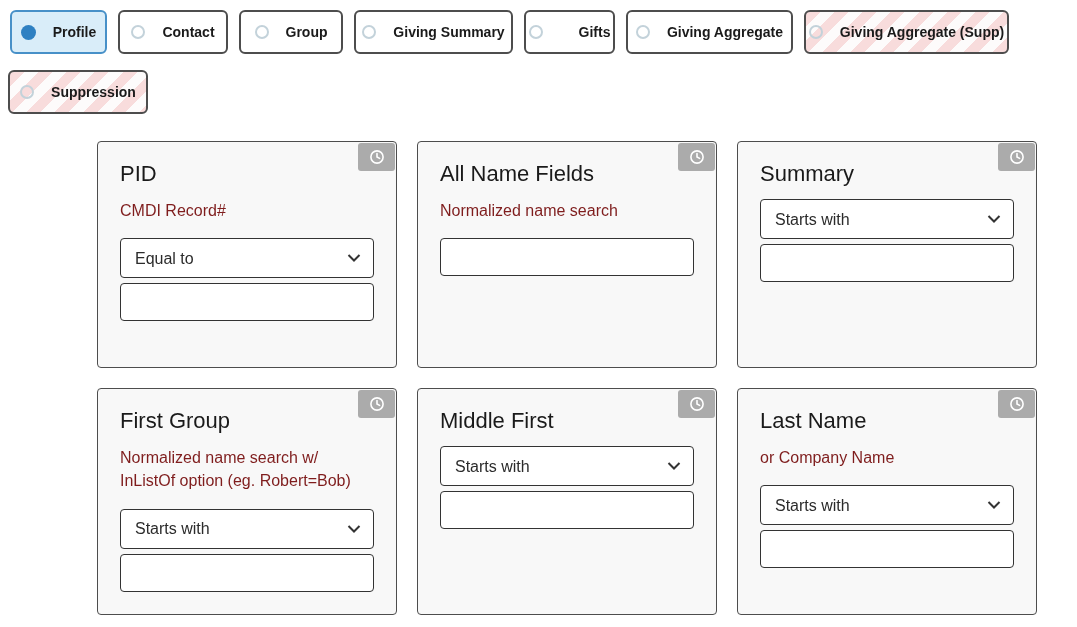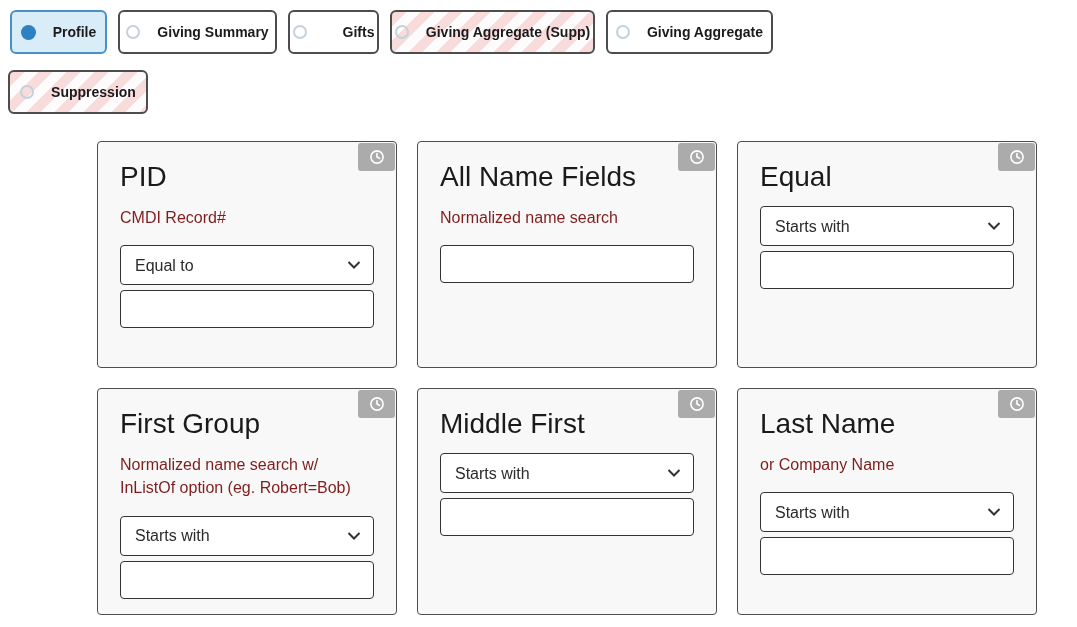--- a/index.html
+++ b/index.html
@@ -78,21 +78,21 @@
 
   .card {
     position: relative;
     background: #f8f8f8;
     border: 1px solid #4d4d4d;
     border-radius: 4px;
     padding: 19px 22px 0 22px;
   }
 
   .card-title {
-    font-size: 28px;
+    font-size: 22px;
     font-weight: 400;
     line-height: 1.15;
     color: #1a1a1a;
     margin-bottom: 13px;
   }
   .card-subtitle {
     font-size: 16px;
     line-height: 1.45;
     color: #7f1d1d;
     margin-bottom: 16px;
@@ -149,35 +149,43 @@
   }
 </style>
 </head>
 <body>
 
 <div class="tabs-row tabs-row--1">
   <button class="tab tab--selected w-profile">
     <span class="radio radio--on"></span>
     <span>Profile</span>
   </button>
+  <button class="tab w-contact">
+    <span class="radio"></span>
+    <span>Contact</span>
+  </button>
+  <button class="tab w-group">
+    <span class="radio"></span>
+    <span>Group</span>
+  </button>
   <button class="tab w-gsummary">
     <span class="radio"></span>
     <span>Giving Summary</span>
   </button>
   <button class="tab w-gifts">
     <span class="radio"></span>
     <span>Gifts</span>
   </button>
+  <button class="tab w-gagg">
+    <span class="radio"></span>
+    <span>Giving Aggregate</span>
+  </button>
   <button class="tab tab--striped w-gaggsupp">
     <span class="radio"></span>
     <span>Giving Aggregate (Supp)</span>
-  </button>
-  <button class="tab w-gagg">
-    <span class="radio"></span>
-    <span>Giving Aggregate</span>
   </button>
 </div>
 
 <div class="tabs-row tabs-row--2">
   <button class="tab tab--striped w-suppress">
     <span class="radio"></span>
     <span>Suppression</span>
   </button>
 </div>
 
@@ -217,21 +225,21 @@
     <input class="value-input" type="text" value="" style="">
   </div>
 
   <div class="card">
     <button class="history-btn">
       <svg width="16" height="16" viewBox="0 0 16 16">
           <circle cx="8" cy="8" r="6.1" fill="none" stroke="#ffffff" stroke-width="1.6"></circle>
           <path d="M8 4.6 V8 L10.6 9.4" fill="none" stroke="#ffffff" stroke-width="1.6" stroke-linecap="round"></path>
         </svg>
     </button>
-    <div class="card-title">Equal</div>
+    <div class="card-title">Summary</div>
     <div class="select-wrap">
       <select class="op-select">
         <option>Starts with</option>
       </select>
       <span class="chevron">
         <svg width="14" height="9" viewBox="0 0 14 9">
             <path d="M1.5 1.5 L7 7 L12.5 1.5" fill="none" stroke="#333333" stroke-width="2"></path>
           </svg>
       </span>
     </div>

